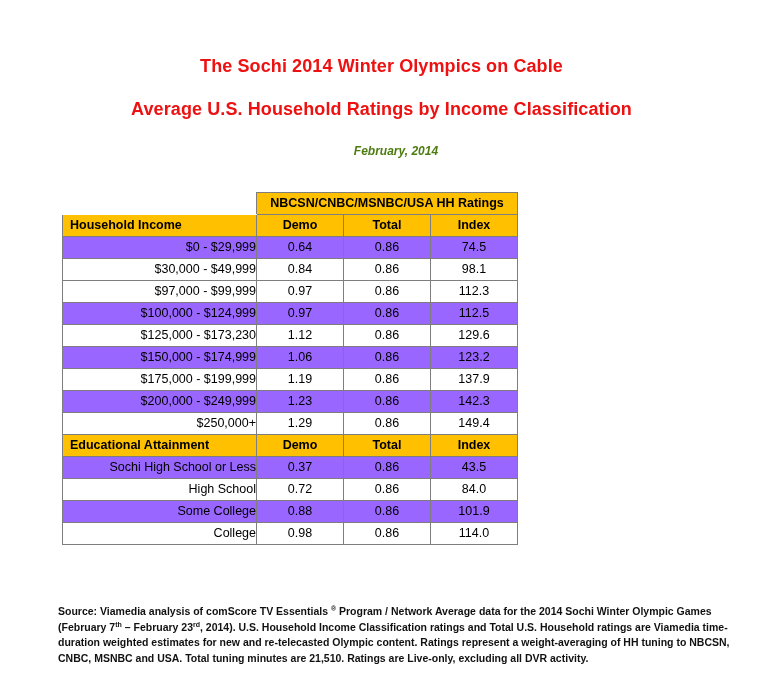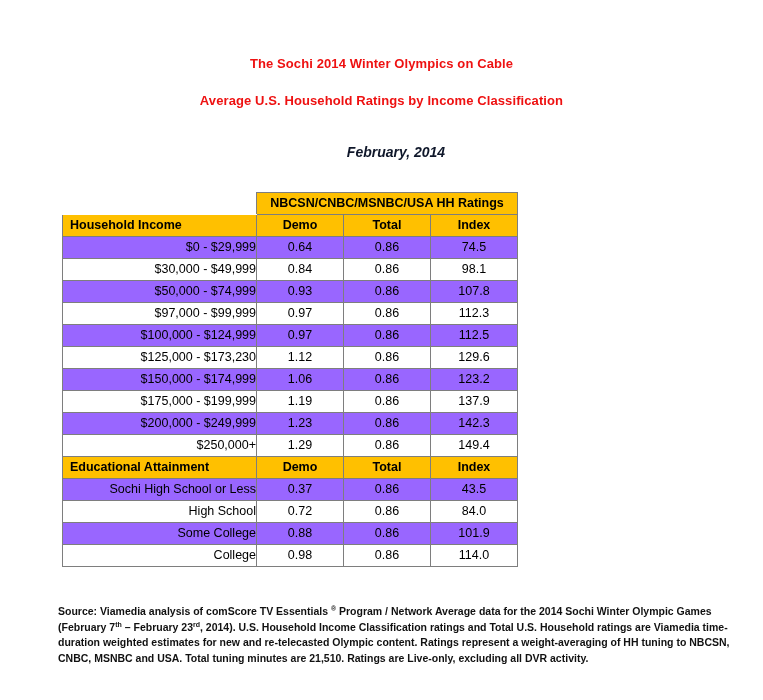--- a/index.html
+++ b/index.html
@@ -18,30 +18,30 @@
 
   
   .title-block {
     padding-top: 56px;
     text-align: center;
   }
   .title-line1,
   .title-line2 {
     color: #ee1111;
     font-weight: bold;
-    font-size: 13px;
+    font-size: 18px;
     letter-spacing: 0.1px;
   }
   .title-line1 { margin-bottom: 22px; }
-  .title-line2 { margin-bottom: 36px; }
+  .title-line2 { margin-bottom: 24px; }
   .title-line3 {
-    color: #0f172a;
+    color: #4d7c0f;
     font-weight: bold;
     font-style: italic;
-    font-size: 14px;
+    font-size: 12px;
     margin-left: 29px;
   }
 
   
   .table-wrap {
     position: absolute;
     left: 62px;
     top: 192px;
     width: 455px;
   }
@@ -146,26 +146,20 @@
           <td class="num">0.64</td>
           <td class="num">0.86</td>
           <td class="num">74.5</td>
         </tr>
         <tr class="band-white">
           <td class="label">$30,000 - $49,999</td>
           <td class="num">0.84</td>
           <td class="num">0.86</td>
           <td class="num">98.1</td>
         </tr>
-        <tr class="band-purple">
-          <td class="label">$50,000 - $74,999</td>
-          <td class="num">0.93</td>
-          <td class="num">0.86</td>
-          <td class="num">107.8</td>
-        </tr>
         <tr class="band-white">
           <td class="label">$97,000 - $99,999</td>
           <td class="num">0.97</td>
           <td class="num">0.86</td>
           <td class="num">112.3</td>
         </tr>
         <tr class="band-purple">
           <td class="label">$100,000 - $124,999</td>
           <td class="num">0.97</td>
           <td class="num">0.86</td>

